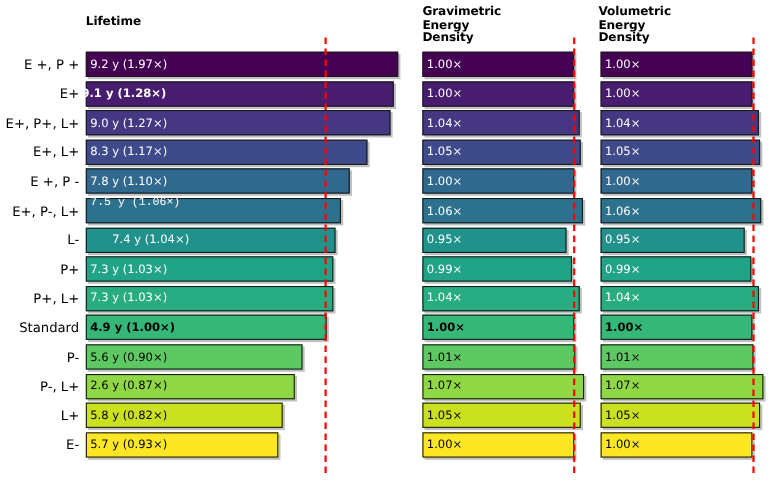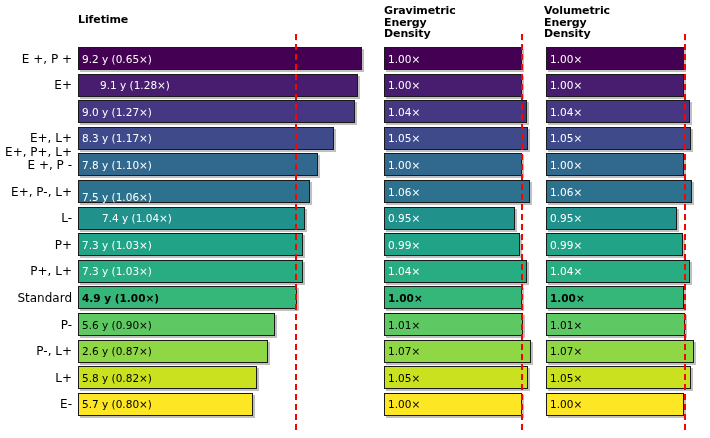--- a/index.html
+++ b/index.html
@@ -78,62 +78,62 @@
 </head>
 <body>
 
 <div id="figure">
 
   <div class="panel" style="left:0px; width:370px;">
     <div class="panel-title" style="left:78px; top:14px;">Lifetime</div>
     <div class="cat-labels" id="cat-axis" style="position:absolute; left:0; top:0; width:72px; height:438px;">
         <div class="cat-label" style="top: 52.5px;">E +, P +</div>
         <div class="cat-label" style="top: 79.1px;">E+</div>
-        <div class="cat-label" style="top: 105.7px; margin-top: 40px;">E+, P+, L+</div>
+        <div class="cat-label" style="top: 105.7px;">E+, P+, L+</div>
         <div class="cat-label" style="top: 132.3px;">E+, L+</div>
         <div class="cat-label" style="top: 158.9px;">E +, P -</div>
         <div class="cat-label" style="top: 185.5px;">E+, P-, L+</div>
         <div class="cat-label" style="top: 212.1px;">L-</div>
         <div class="cat-label" style="top: 238.7px;">P+</div>
         <div class="cat-label" style="top: 265.3px;">P+, L+</div>
         <div class="cat-label" style="top: 291.9px;">Standard</div>
         <div class="cat-label" style="top: 318.5px;">P-</div>
         <div class="cat-label" style="top: 345.1px;">P-, L+</div>
         <div class="cat-label" style="top: 371.7px;">L+</div>
         <div class="cat-label" style="top: 398.3px;">E-</div>
       </div>
     <div class="bars" id="bars-lifetime" style="position:absolute; left:0; top:0; width:370px; height:438px;">
         <div class="bar" style="left: 78px; top: 47px; width: 284.05px; height: 23px; background: rgb(68, 1, 84);"></div>
-        <div class="bar-text light" style="left: 82px; top: 52.5px;">9.2 y (0.65×)</div>
+        <div class="bar-text light" style="left: 82px; top: 52.5px;">9.2 y (1.97×)</div>
         <div class="bar" style="left: 78px; top: 73.6px; width: 279.68px; height: 23px; background: rgb(72, 29, 111);"></div>
-        <div class="bar-text light" style="left: 100px; top: 79.1px;">9.1 y (1.28×)</div>
+        <div class="bar-text light" style="left: 74px; top: 79.1px; font-weight: bold;">9.1 y (1.28×)</div>
         <div class="bar" style="left: 78px; top: 100.2px; width: 277.495px; height: 23px; background: rgb(69, 55, 129);"></div>
         <div class="bar-text light" style="left: 82px; top: 105.7px;">9.0 y (1.27×)</div>
         <div class="bar" style="left: 78px; top: 126.8px; width: 255.645px; height: 23px; background: rgb(63, 74, 138);"></div>
         <div class="bar-text light" style="left: 82px; top: 132.3px;">8.3 y (1.17×)</div>
         <div class="bar" style="left: 78px; top: 153.4px; width: 240.35px; height: 23px; background: rgb(49, 104, 142);"></div>
         <div class="bar-text light" style="left: 82px; top: 158.9px;">7.8 y (1.10×)</div>
         <div class="bar" style="left: 78px; top: 180px; width: 231.61px; height: 23px; background: rgb(44, 114, 142);"></div>
-        <div class="bar-text light" style="left: 82px; top: 191px;">7.5 y (1.06×)</div>
+        <div class="bar-text light" style="left: 82px; top: 178px; font-family: Liberation Mono, monospace;">7.5 y (1.06×)</div>
         <div class="bar" style="left: 78px; top: 206.6px; width: 227.24px; height: 23px; background: rgb(33, 145, 140);"></div>
         <div class="bar-text light" style="left: 82px; top: 212.1px; margin-left: 20px;">7.4 y (1.04×)</div>
         <div class="bar" style="left: 78px; top: 233.2px; width: 225.055px; height: 23px; background: rgb(32, 163, 134);"></div>
         <div class="bar-text light" style="left: 82px; top: 238.7px;">7.3 y (1.03×)</div>
         <div class="bar" style="left: 78px; top: 259.8px; width: 225.055px; height: 23px; background: rgb(39, 173, 129);"></div>
         <div class="bar-text light" style="left: 82px; top: 265.3px;">7.3 y (1.03×)</div>
         <div class="bar" style="left: 78px; top: 286.4px; width: 218.5px; height: 23px; background: rgb(53, 183, 121);"></div>
         <div class="bar-text dark bold" style="left: 82px; top: 291.9px;">4.9 y (1.00×)</div>
         <div class="bar" style="left: 78px; top: 313px; width: 196.65px; height: 23px; background: rgb(94, 201, 98);"></div>
         <div class="bar-text dark" style="left: 82px; top: 318.5px;">5.6 y (0.90×)</div>
         <div class="bar" style="left: 78px; top: 339.6px; width: 190.095px; height: 23px; background: rgb(143, 215, 68);"></div>
         <div class="bar-text dark" style="left: 82px; top: 345.1px;">2.6 y (0.87×)</div>
         <div class="bar" style="left: 78px; top: 366.2px; width: 179.17px; height: 23px; background: rgb(202, 225, 31);"></div>
         <div class="bar-text dark" style="left: 82px; top: 371.7px;">5.8 y (0.82×)</div>
         <div class="bar" style="left: 78px; top: 392.8px; width: 174.8px; height: 23px; background: rgb(253, 231, 37);"></div>
-        <div class="bar-text dark" style="left: 82px; top: 398.3px;">5.7 y (0.80×)</div>
+        <div class="bar-text dark" style="left: 82px; top: 398.3px;">5.7 y (0.93×)</div>
       </div>
     <div class="refline" style="left:295px; top:34px; height:396px;"></div>
   </div>
 
   <div class="panel" style="left:370px; width:166px;">
     <div class="panel-title" style="left:14px; top:5px;">Gravimetric
 Energy
 Density</div>
     <div class="bars" id="bars-gravimetric" style="position:absolute; left:0; top:0; width:166px; height:438px;">
         <div class="bar" style="left: 14px; top: 47px; width: 137.5px; height: 23px; background: rgb(68, 1, 84);"></div>

